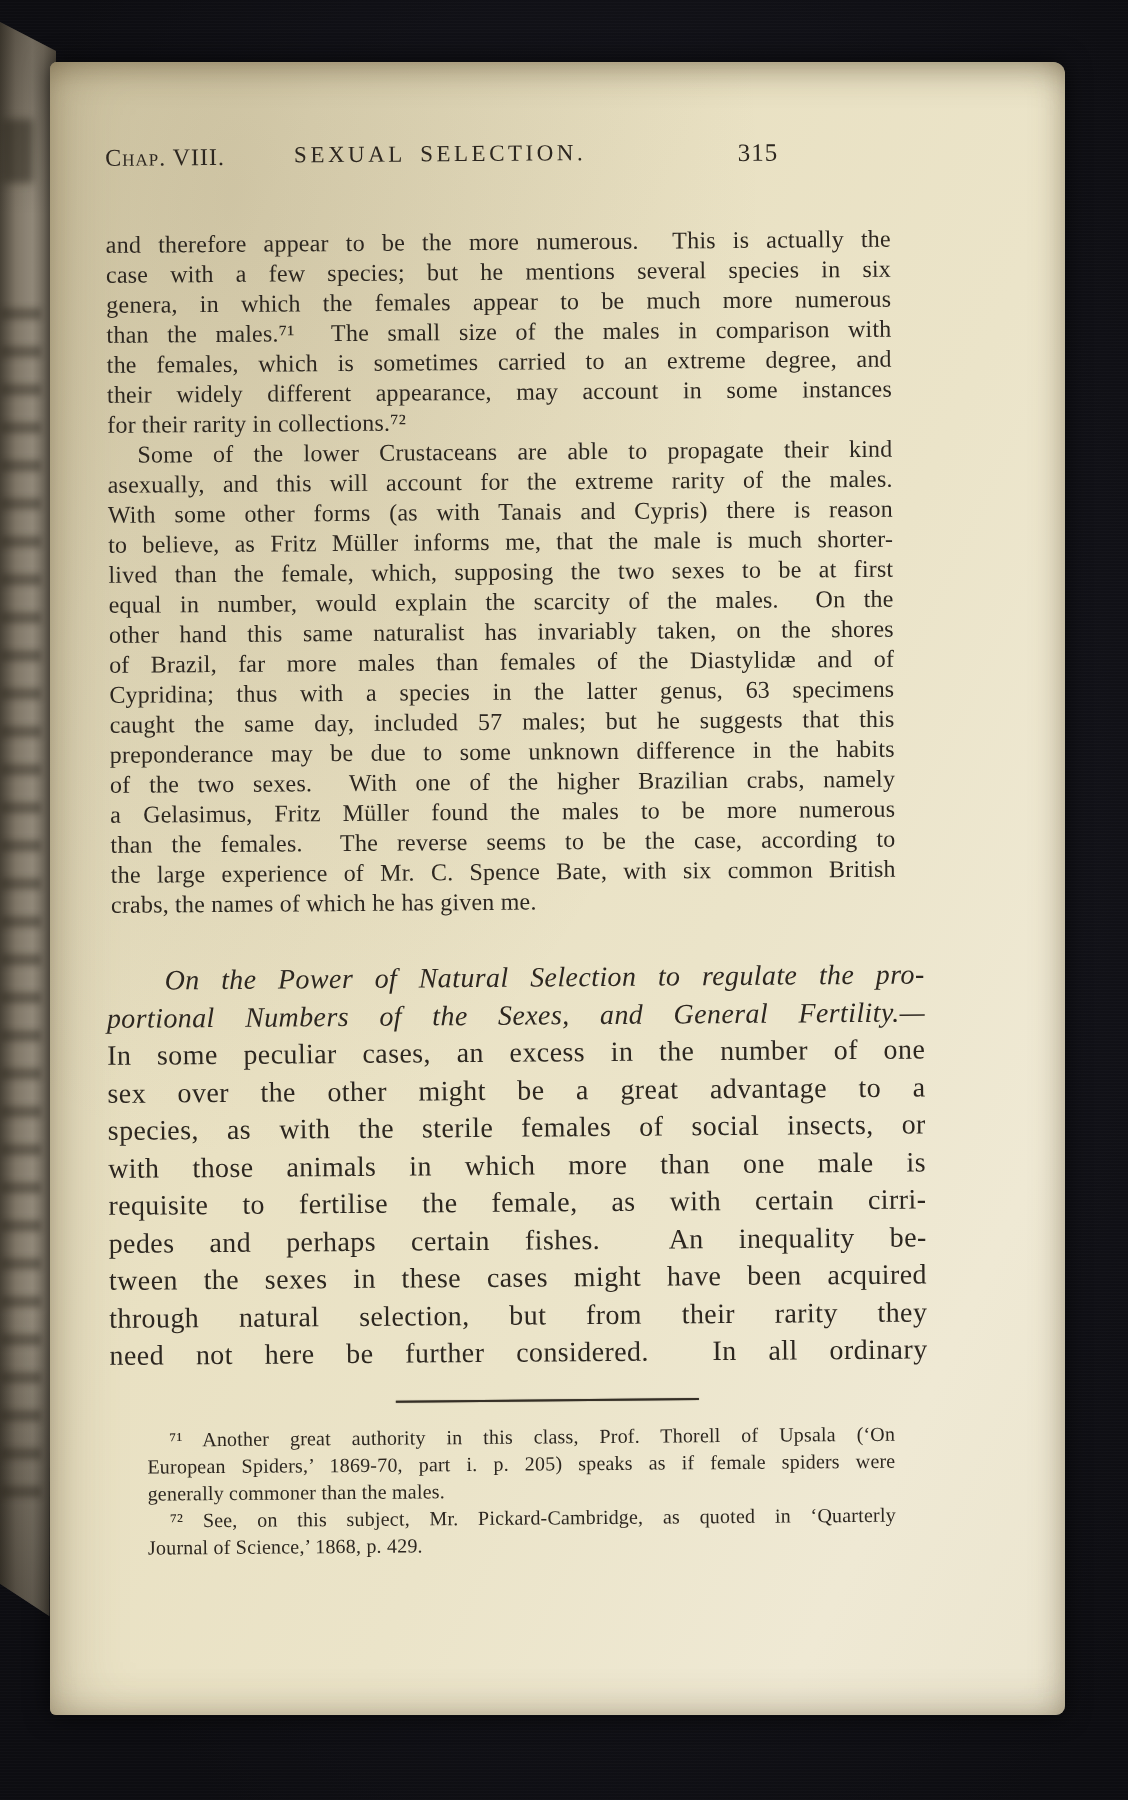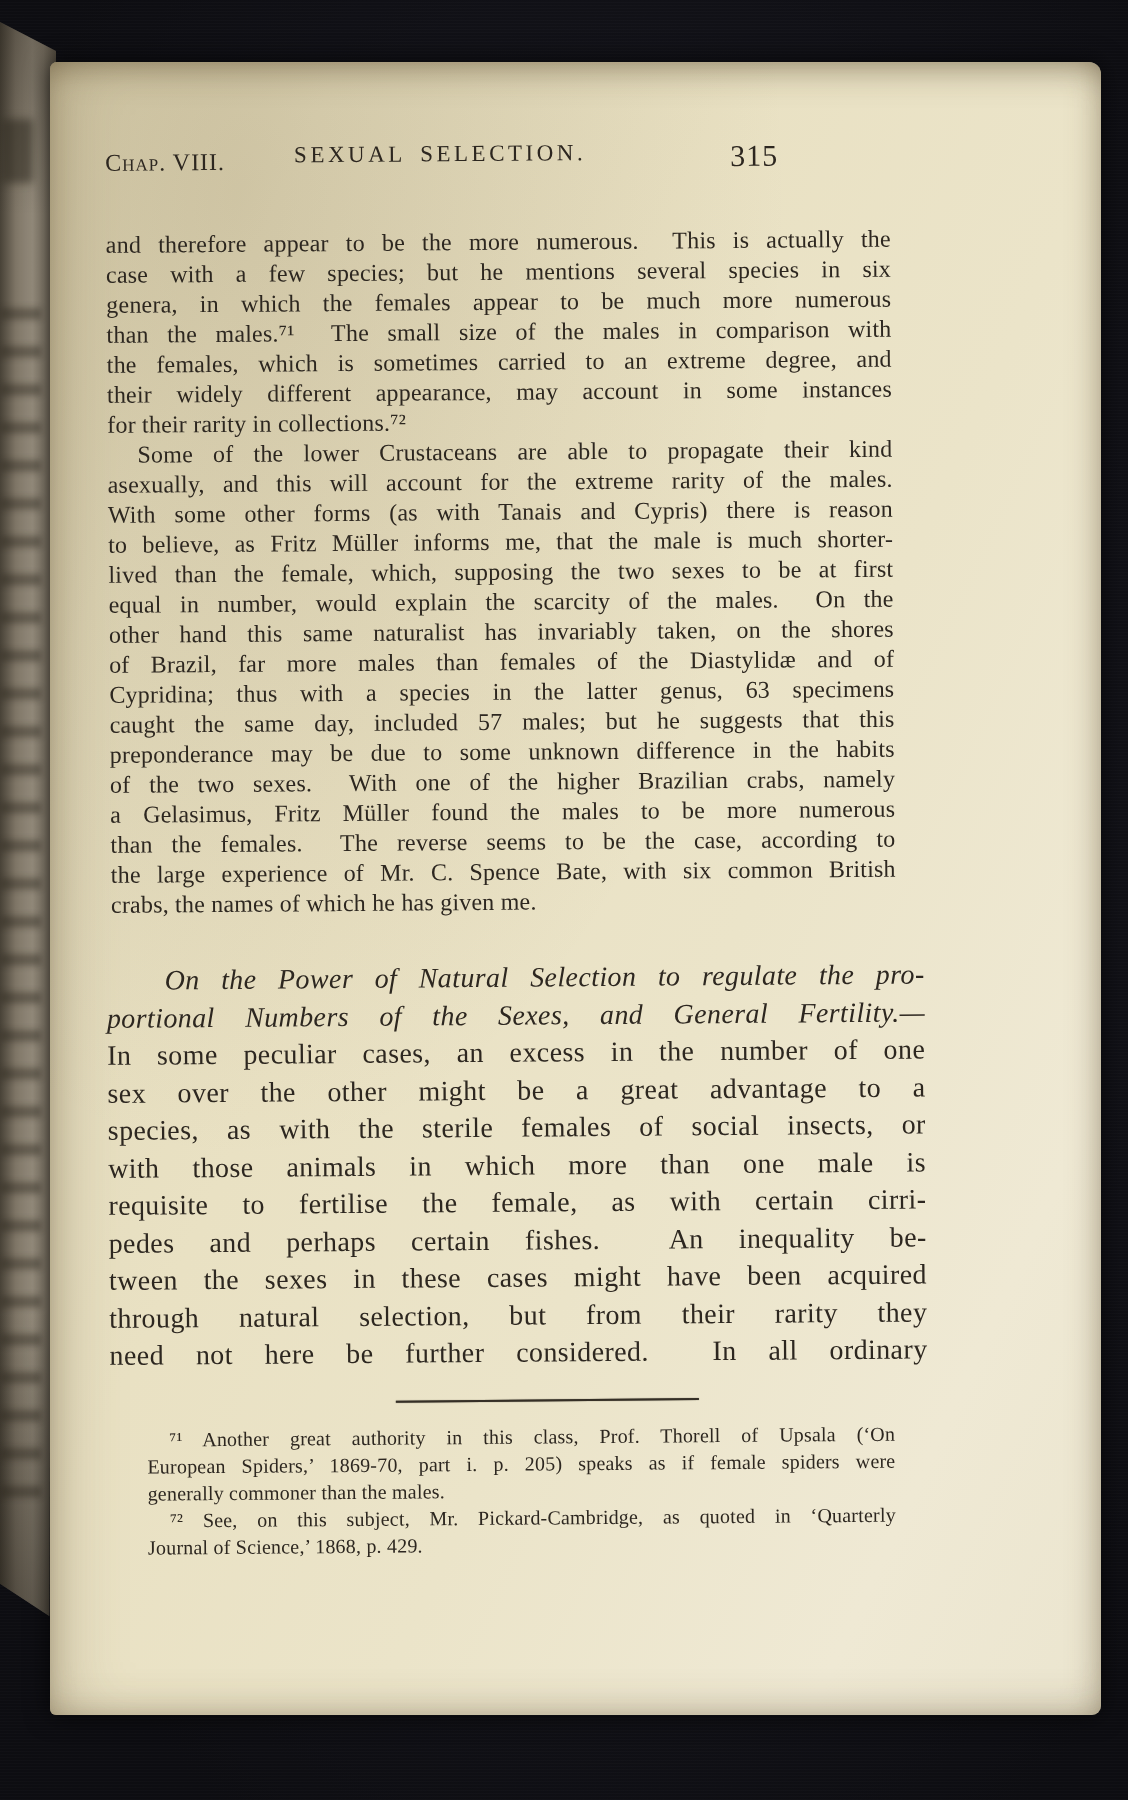--- a/index.html
+++ b/index.html
@@ -30,35 +30,35 @@
 
   
   .page{position:absolute;left:50px;top:62px;width:1015px;height:1653px;z-index:3;
        border-radius:7px 12px 9px 6px;overflow:hidden;
        background:linear-gradient(115deg,#d8cfae 0%,#e3dbbc 16%,#e9e1c3 38%,#ebe4c9 60%,#efe9d4 84%,#ebe5cf 100%);
        box-shadow:
          inset 0 16px 34px -14px rgba(80,64,38,0.5),
          inset 34px 0 70px -32px rgba(104,88,58,0.4),
          inset -16px 0 38px -18px rgba(96,80,52,0.32),
          inset 0 -22px 44px -26px rgba(96,80,52,0.3),
-         0 0 24px rgba(0,0,0,0.7); padding-left: 36px;}
+         0 0 24px rgba(0,0,0,0.7);}
   .page::before{content:"";position:absolute;inset:0;
        background:radial-gradient(ellipse at 18% 8%,rgba(120,100,62,0.18),rgba(0,0,0,0) 45%);
        pointer-events:none;}
 
   
   .ink{position:absolute;left:55px;top:80px;width:785px;
        transform:rotate(-0.45deg);transform-origin:30% 0;
        color:#2d2720;letter-spacing:0.2px;}
 
   .hdr{position:relative;display:flex;align-items:baseline;height:34px;margin-bottom:52px;}
   .chap{font-variant:small-caps;font-size:24px;letter-spacing:1px;}
   .rtitle{position:absolute;left:0;right:115px;text-align:center;
        font-size:23px;letter-spacing:3.5px;word-spacing:6px;}
-  .pgnum{margin-left:auto;margin-right:112px;font-size:30px;letter-spacing:1px;}
+  .pgnum{margin-left:auto;margin-right:112px;font-size:25px;letter-spacing:1px;}
 
   .para{text-rendering:optimizeLegibility;}
   .tline{text-align:justify;text-align-last:justify;white-space:normal;}
   .tline.last{text-align-last:left;}
   .tline.it{font-style:italic;}
 
   .body{font-size:24px;line-height:30px;}
   .large{font-size:28px;line-height:37.5px;margin-top:42px;margin-left:-5px;width:818px;
          letter-spacing:0.4px;}
   .fnrule{width:303px;height:2px;background:#352f26;margin:28px 0 0 281px;

